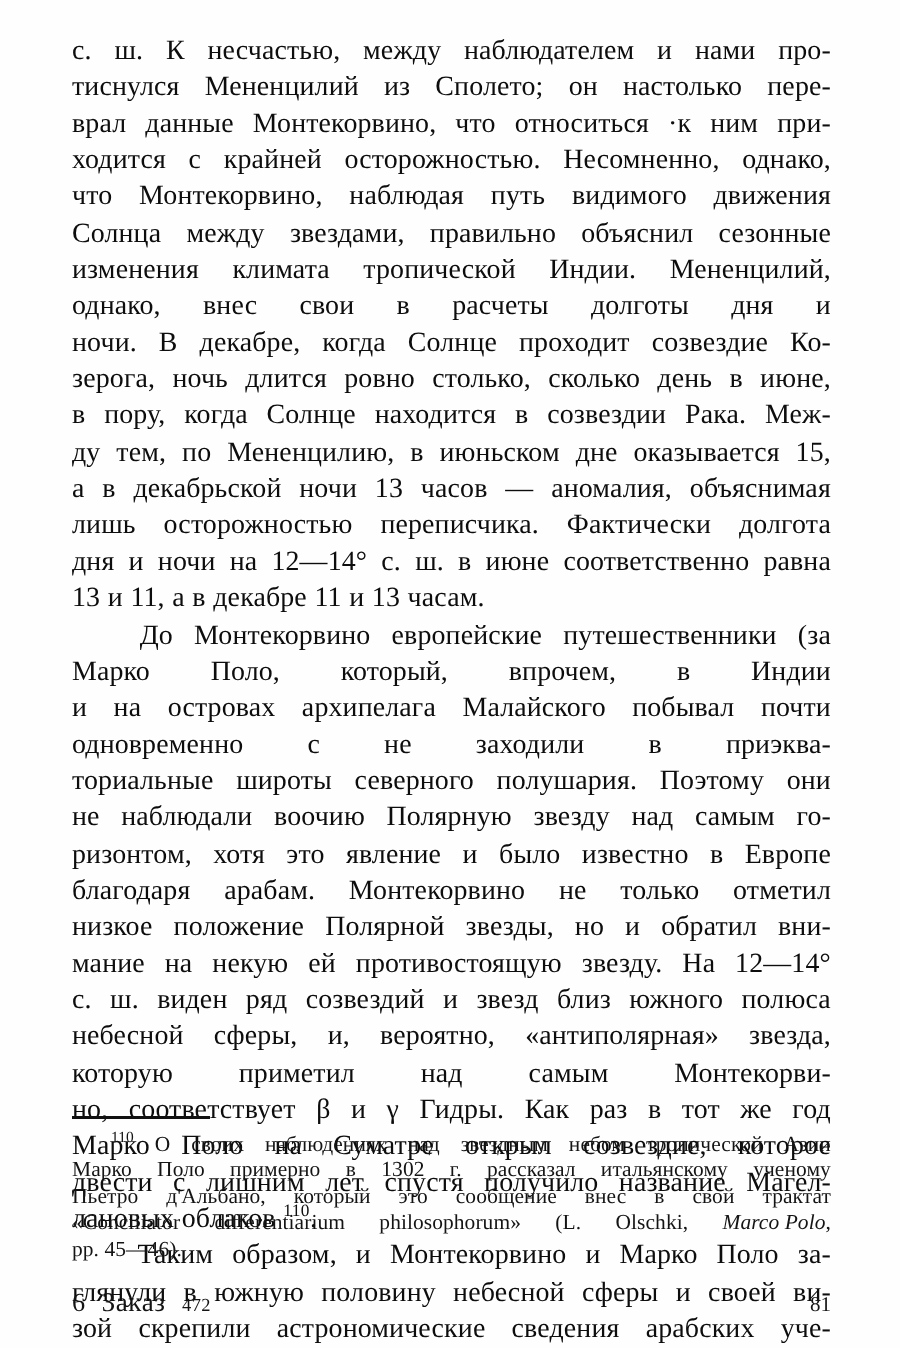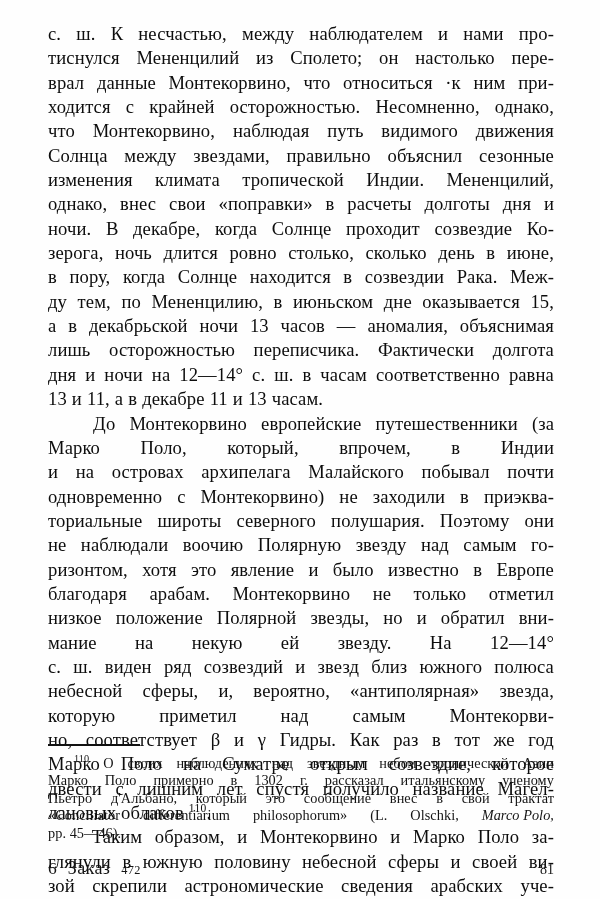--- a/index.html
+++ b/index.html
@@ -178,21 +178,20 @@
           <span>изменения</span>
           <span>климата</span>
           <span>тропической</span>
           <span>Индии.</span>
           <span>Мененцилий,</span>
         </span>
         <span class="ln j">
           <span>однако,</span>
           <span>внес</span>
           <span>свои</span>
-          <span>«поправки»</span>
           <span>в</span>
           <span>расчеты</span>
           <span>долготы</span>
           <span>дня</span>
           <span>и</span>
         </span>
         <span class="ln j">
           <span>ночи.</span>
           <span>В</span>
           <span>декабре,</span>
@@ -255,21 +254,21 @@
         </span>
         <span class="ln j">
           <span>дня</span>
           <span>и</span>
           <span>ночи</span>
           <span>на</span>
           <span>12—14°</span>
           <span>с.</span>
           <span>ш.</span>
           <span>в</span>
-          <span>часам</span>
+          <span>июне</span>
           <span>соответственно</span>
           <span>равна</span>
         </span>
         <span class="ln">13 и 11, а в декабре 11 и 13 часам.</span>
       </p>
 
     <p class="para" id="p2">
         <span class="ln j">
           <span class="indent"></span>
           <span>До</span>
@@ -291,21 +290,20 @@
           <span>на</span>
           <span>островах</span>
           <span>архипелага</span>
           <span>Малайского</span>
           <span>побывал</span>
           <span>почти</span>
         </span>
         <span class="ln j">
           <span>одновременно</span>
           <span>с</span>
-          <span>Монтекорвино)</span>
           <span>не</span>
           <span>заходили</span>
           <span>в</span>
           <span>приэква-</span>
         </span>
         <span class="ln j">
           <span>ториальные</span>
           <span>широты</span>
           <span>северного</span>
           <span>полушария.</span>
@@ -349,20 +347,21 @@
           <span>но</span>
           <span>и</span>
           <span>обратил</span>
           <span>вни-</span>
         </span>
         <span class="ln j">
           <span>мание</span>
           <span>на</span>
           <span>некую</span>
           <span>ей</span>
+          <span>противостоящую</span>
           <span>звезду.</span>
           <span>На</span>
           <span>12—14°</span>
         </span>
         <span class="ln j">
           <span>с.</span>
           <span>ш.</span>
           <span>виден</span>
           <span>ряд</span>
           <span>созвездий</span>

